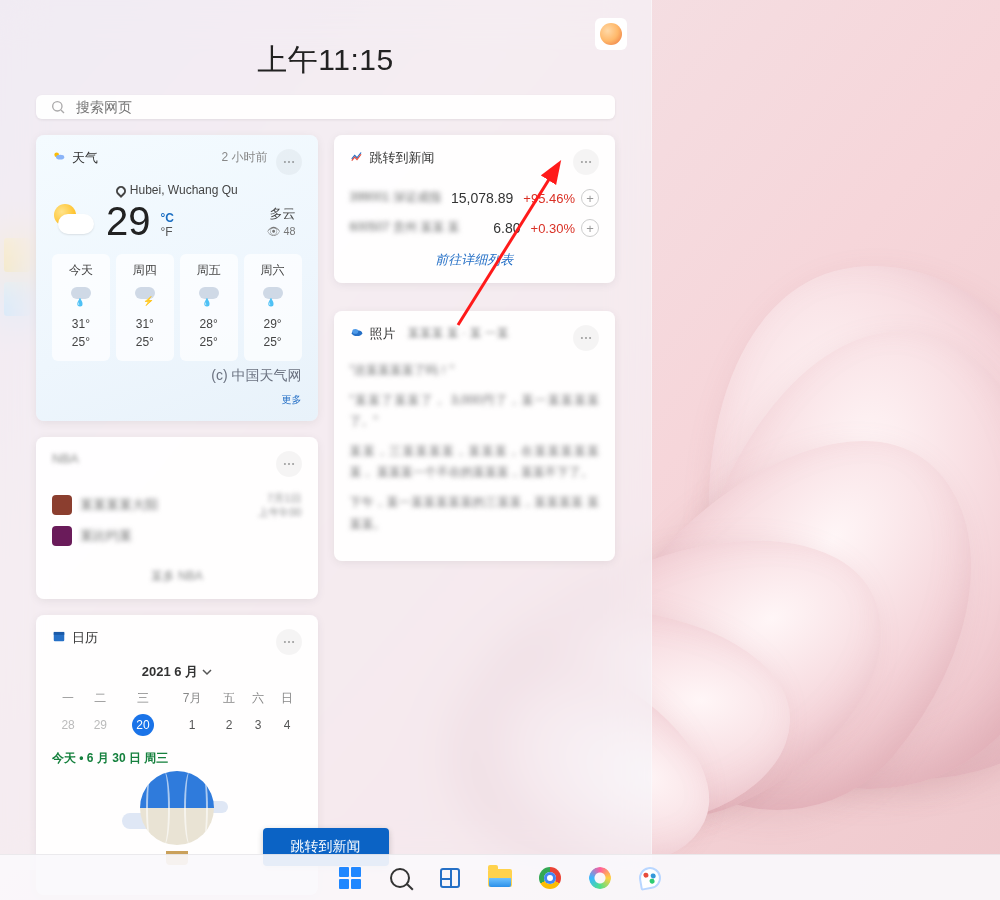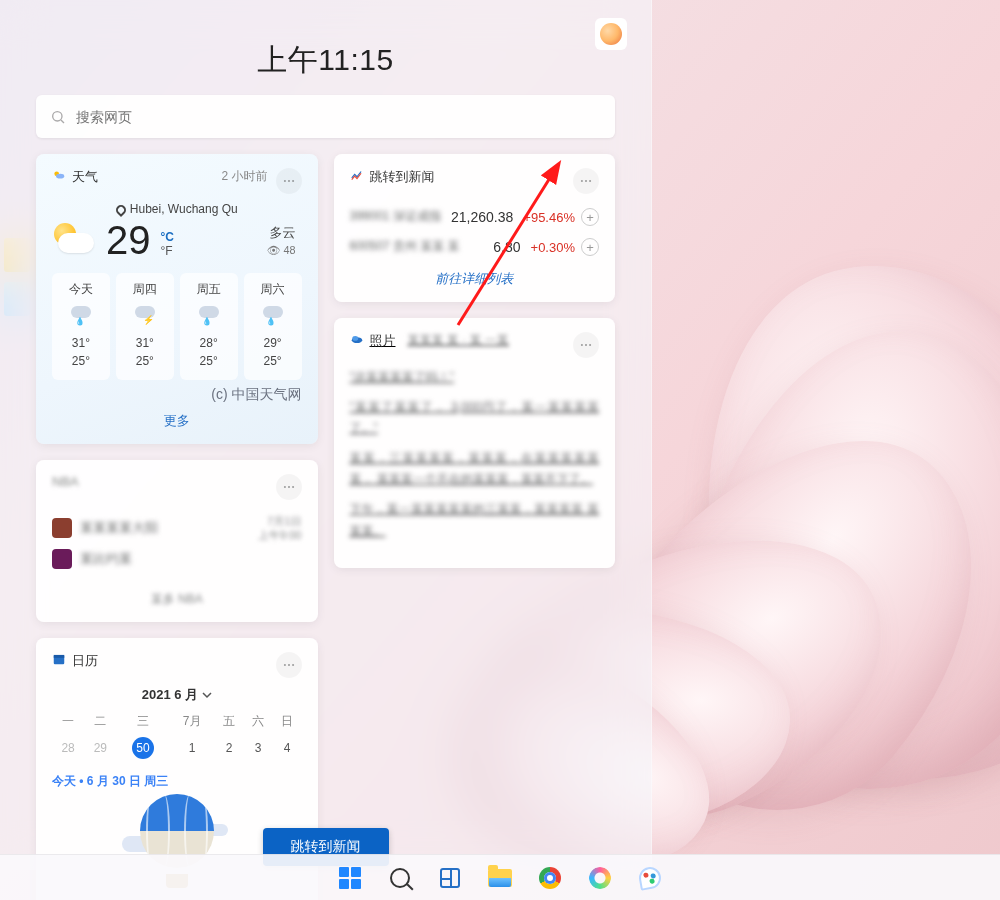--- a/index.html
+++ b/index.html
@@ -22,21 +22,21 @@
   .panel {
     position:absolute; left:0; top:0; width:652px; height:870px;
     background: rgba(245,245,250,.62);
     backdrop-filter: blur(20px);
     border-right:1px solid rgba(255,255,255,.4);
     padding: 22px 36px 0 36px;
   }
   .clock { text-align:center; font-size:30px; color:#222; font-weight:400; margin-top:18px; margin-bottom:14px; letter-spacing:.5px;}
   .avatar { position:absolute; right:24px; top:18px; width:32px; height:32px; border-radius:6px; background:#fff; display:flex; align-items:center; justify-content:center; }
   .avatar span { width:22px; height:22px; border-radius:50%; background:radial-gradient(circle at 35% 35%, #ffd9a8, #ffb96b 50%, #e96f3c 100%); display:inline-block; }
-  .search { position:relative; background:rgba(255,255,255,.88); border-radius:6px; height:43px; display:flex; align-items:center; padding:0 14px; box-shadow:0 1px 3px rgba(0,0,0,.08);}
+  .search { position:relative; background:rgba(255,255,255,.88); border-radius:6px; height:24px; display:flex; align-items:center; padding:0 14px; box-shadow:0 1px 3px rgba(0,0,0,.08);}
   .search svg { width:16px;height:16px;opacity:.5;margin-right:10px;}
   .search input { border:0; background:transparent; outline:0; font-size:14px; color:#555; flex:1;}
   .grid { display:grid; grid-template-columns: 1fr 1fr; gap:16px; margin-top:16px; align-items:start;}
   .card { background:rgba(255,255,255,.92); border-radius:8px; box-shadow:0 2px 10px rgba(0,0,0,.07); padding:14px 16px; position:relative;}
   .card-head { display:flex; align-items:flex-start; font-size:13px; color:#333; margin-bottom:8px;}
   .card-head .title { margin-left:6px; font-weight:500;}
   .card-head .meta { margin-left:auto; color:#888; font-size:12px; margin-right:8px;}
   .more-btn { width:26px;height:26px;border-radius:50%; background:rgba(0,0,0,.04); display:flex;align-items:center;justify-content:center; cursor:pointer;}
   .more-btn svg{width:14px;height:14px;opacity:.55;}
   .icon-s { width:14px;height:14px;}
@@ -55,21 +55,21 @@
   .sun .cloud{position:absolute;left:6px;top:14px;width:36px;height:20px;background:#fff;border-radius:20px;box-shadow:0 1px 2px rgba(0,0,0,.1);}
   .sun .sball{position:absolute;left:2px;top:4px;width:22px;height:22px;border-radius:50%;background:radial-gradient(circle at 35% 35%,#ffe38a,#ffb300);}    
   .daysrow { display:grid; grid-template-columns:repeat(4,1fr); gap:6px; margin-top:10px;}
   .daycell { background:rgba(255,255,255,.7); border-radius:6px; text-align:center; padding:8px 0 10px; font-size:12px; color:#444;}
   .daycell .di{width:22px;height:22px;margin:4px auto 2px;position:relative;}
   .daycell .cloudlet{width:20px;height:12px;background:#cfd9e6;border-radius:12px;position:absolute;left:1px;top:4px;}
   .daycell .drops{position:absolute;left:5px;top:15px;font-size:8px;color:#5a8bd8;}
   .daycell .bolt{position:absolute;left:10px;top:13px;font-size:9px;color:#f0aa00;}
   .temps{margin-top:10px;line-height:1.5;}
   .attrib{font-size:14px;color:#6b7280;text-align:right;margin-top:6px;}
-  .more-link{text-align:center;color:#2670c6;font-size:13px;margin-top:8px;cursor:pointer;}
+  .more-link{text-align:right;color:#2670c6;font-size:10px;margin-top:8px;cursor:pointer;}
 
   
   .fin-row{display:flex;align-items:center;padding:6px 0;font-size:12px;color:#333;}
   .fin-name{filter:blur(2.5px);color:#666;font-size:12px;line-height:1.3;}
   .fin-val{margin-left:auto;margin-right:10px;font-size:14px;}
   .fin-pct{color:#d93025;font-size:13px;margin-right:6px;}
   .fin-add{width:18px;height:18px;border-radius:50%;border:1px solid #ccc;display:inline-flex;align-items:center;justify-content:center;color:#999;font-size:13px;line-height:1;}
   .fin-link{text-align:center;color:#2670c6;font-size:13px;margin-top:8px;cursor:pointer;font-style:italic;}
 
   
@@ -88,21 +88,21 @@
   .nba .time{margin-left:auto;filter:blur(2px);color:#888;font-size:11px;text-align:right;line-height:1.3;}
   .nba .foot{filter:blur(2px);text-align:center;color:#888;font-size:12px;margin-top:22px;}
 
   
   .cal .month{text-align:center;font-size:13px;color:#333;font-weight:600;margin:4px 0 6px;cursor:pointer;}
   .cal table{width:100%;border-collapse:collapse;font-size:12px;color:#555;text-align:center;}
   .cal th{font-weight:400;color:#888;padding:3px 0;}
   .cal td{padding:4px 0;}
   .cal .dim{color:#bbb;}
   .cal .today span{display:inline-block;width:22px;height:22px;line-height:22px;border-radius:50%;background:#1a73e8;color:#fff;}
-  .cal .todayline{font-size:12px;color:#3b82f6;margin:10px 0 4px;font-weight:600;}
+  .cal .todayline{font-size:12px;color:#15803d;margin:10px 0 4px;font-weight:600;}
   .balloon{width:90px;height:110px;margin:2px auto 0;position:relative;}
   .balloon .env{width:74px;height:74px;border-radius:50%;background:linear-gradient(180deg,#2f7bdc 0 50%,#e9e3d4 50%);position:absolute;left:8px;top:0;overflow:hidden;}
   .balloon .env:before,.balloon .env:after{content:"";position:absolute;top:0;bottom:0;width:20px;border-left:2px solid rgba(255,255,255,.6);border-right:2px solid rgba(255,255,255,.6);}
   .balloon .env:before{left:6px;border-radius:50%/100%;}
   .balloon .env:after{right:6px;border-radius:50%/100%;}
   .balloon .basket{width:22px;height:14px;background:#caa15b;position:absolute;left:34px;top:80px;border-radius:0 0 4px 4px;}
   .balloon .cloud1,.balloon .cloud2{position:absolute;background:#dfe7f5;border-radius:20px;}
   .balloon .cloud1{width:38px;height:16px;left:-10px;top:42px;}
   .balloon .cloud2{width:26px;height:12px;right:-6px;top:30px;}
 
@@ -294,21 +294,21 @@
                 <th>二</th>
                 <th>三</th>
                 <th>7月</th>
                 <th>五</th>
                 <th>六</th>
                 <th>日</th>
               </tr>
           <tr id="drow">
                 <td class="dim">28</td>
                 <td class="dim">29</td>
-                <td class="today"><span>50</span></td>
+                <td class="today"><span>20</span></td>
                 <td>1</td>
                 <td>2</td>
                 <td>3</td>
                 <td>4</td>
               </tr>
         </tbody>
           </table>
         <div class="todayline">今天 • 6 月 30 日 周三</div>
         <div class="balloon">
           <span class="cloud1"></span>
@@ -334,36 +334,36 @@
                 <circle cx="5" cy="12" r="1.8"></circle>
                 <circle cx="12" cy="12" r="1.8"></circle>
                 <circle cx="19" cy="12" r="1.8"></circle>
               </svg>
             </span>
         </div>
         <div id="finrows">
             <div class="fin-row">
               <div class="fin-name">399001
 深证成指</div>
-              <div class="fin-val">21,260.38</div>
+              <div class="fin-val">15,078.89</div>
               <div class="fin-pct">+95.46%</div>
               <span class="fin-add">+</span>
             </div>
             <div class="fin-row">
               <div class="fin-name">600507
 贵州 某某 某</div>
               <div class="fin-val">6.80</div>
               <div class="fin-pct">+0.30%</div>
               <span class="fin-add">+</span>
             </div>
           </div>
         <div class="fin-link">前往详细列表</div>
       </div>
 
-      <div class="card photos" style="margin-top:16px;text-decoration:underline;">
+      <div class="card photos" style="margin-top:28px;">
         <div class="card-head">
           <svg class="icon-s" viewBox="0 0 24 24">
               <ellipse cx="12" cy="14" rx="9" ry="5" fill="#2670c6"></ellipse>
               <ellipse cx="9" cy="11" rx="5" ry="4" fill="#4f9ae8"></ellipse>
             </svg>
           <span class="title">照片</span>
           <span class="phead" style="margin-left:12px">某某某 某 · 某 一某</span>
           <span style="margin-left:auto"></span>
           <span class="more-btn">
               <svg viewBox="0 0 24 24" fill="#555">

